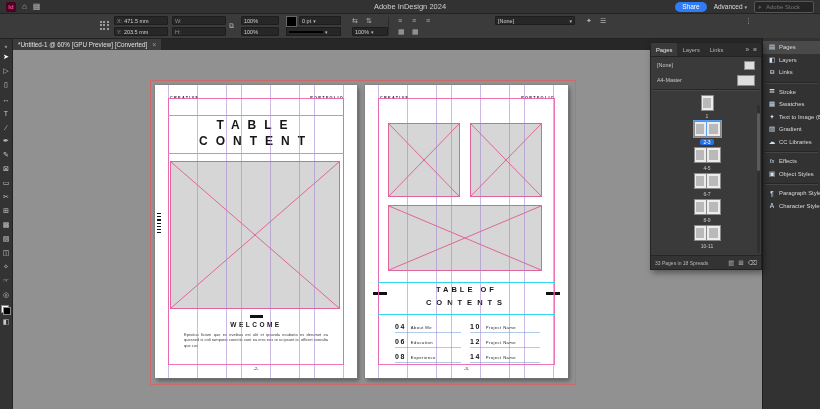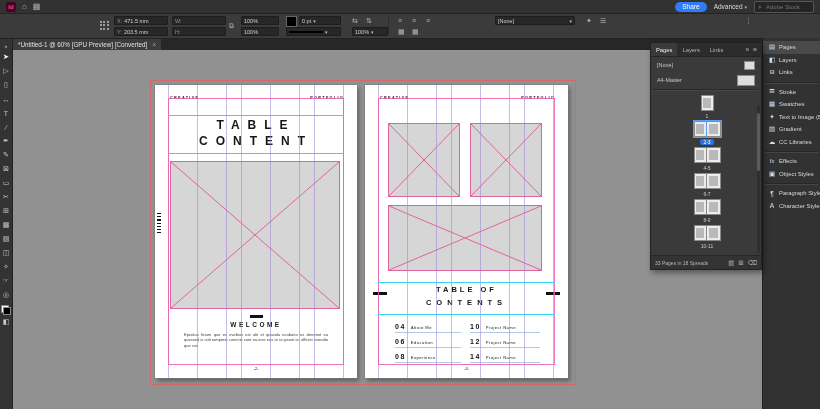--- a/index.html
+++ b/index.html
@@ -127,20 +127,21 @@
 </style>
 </head>
 <body>
 
 <div class="app">
 
   <div class="menubar">
     <div class="id-logo">Id</div>
     <span class="mb-icon">⌂</span>
     <span class="mb-icon">▦</span>
+    <div class="mb-title">Adobe InDesign 2024</div>
     <div class="mb-right">
       <div class="share-btn">Share</div>
       <div class="advanced">
         <span>Advanced</span>
         <span class="chev">▾</span>
       </div>
       <div class="stock-box">
         <span class="mag">⌕</span>
         <input placeholder="Adobe Stock" style="">
       </div>

